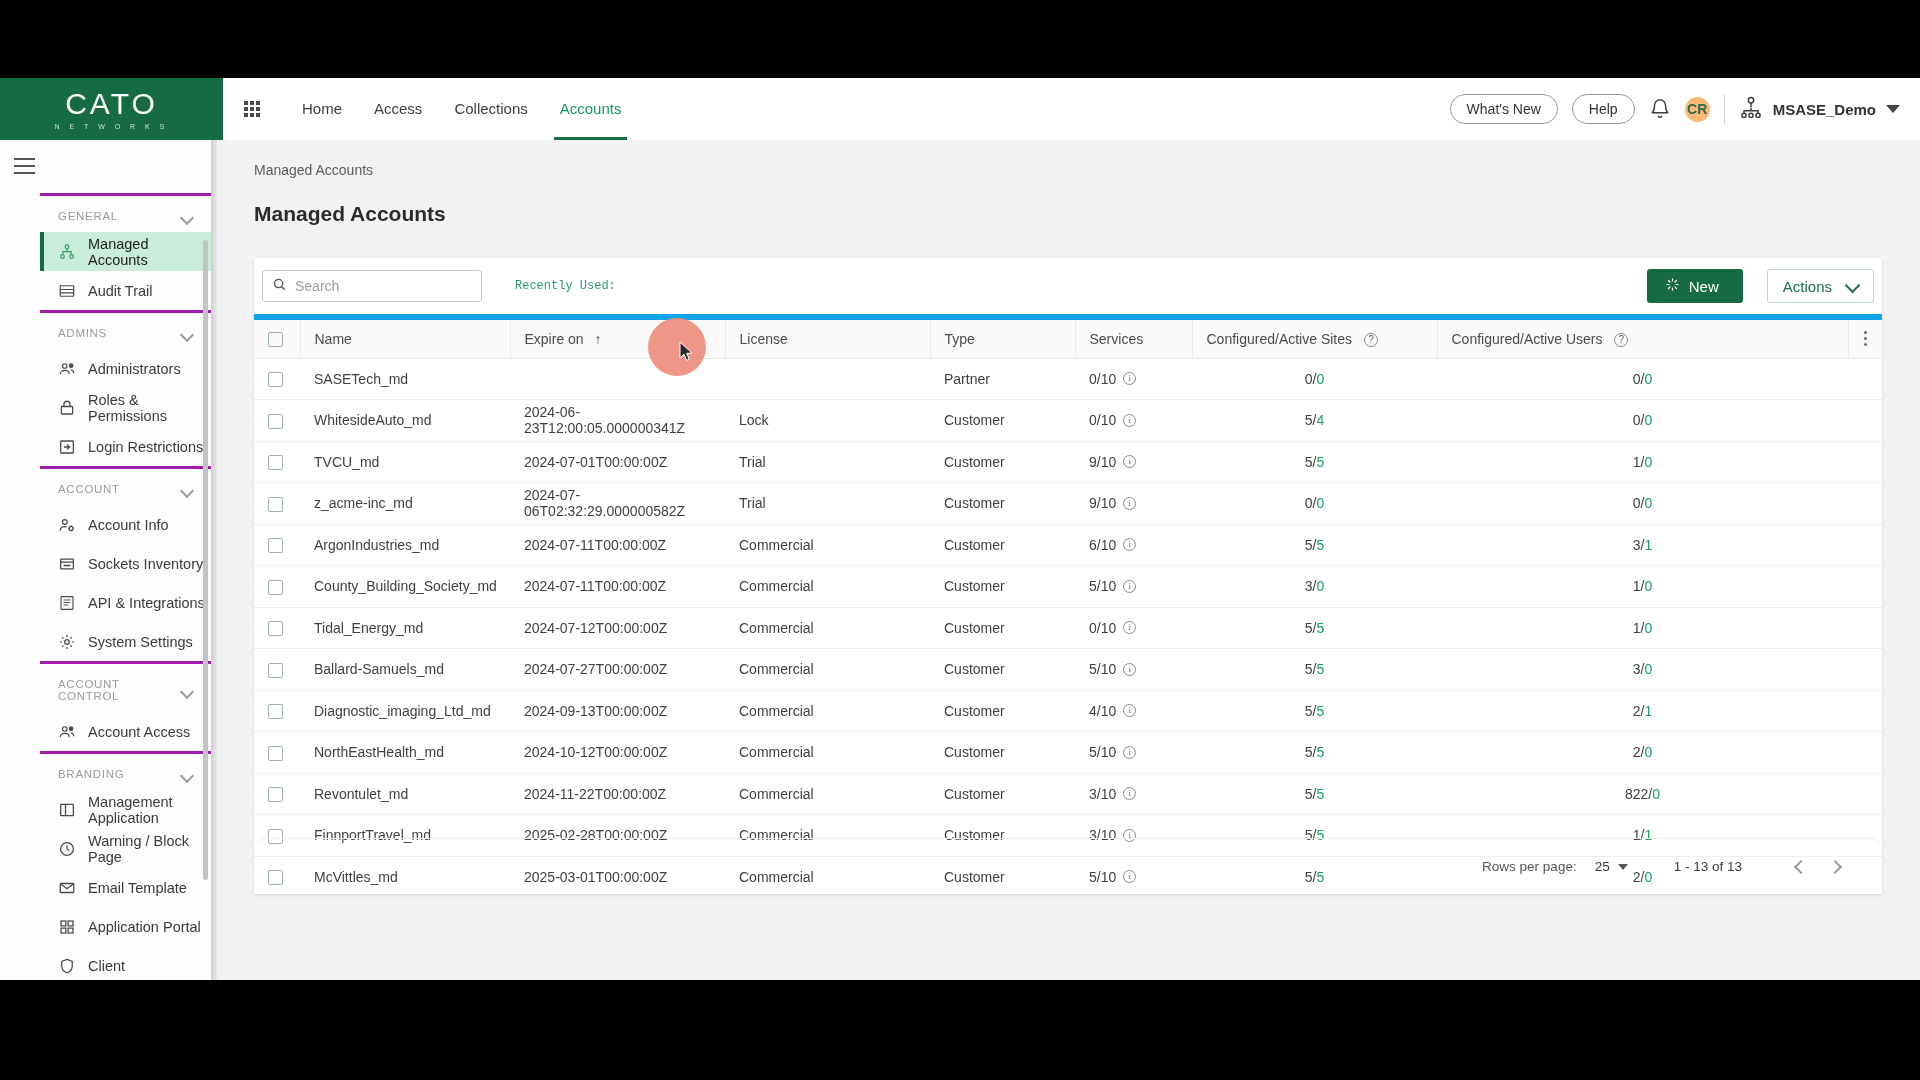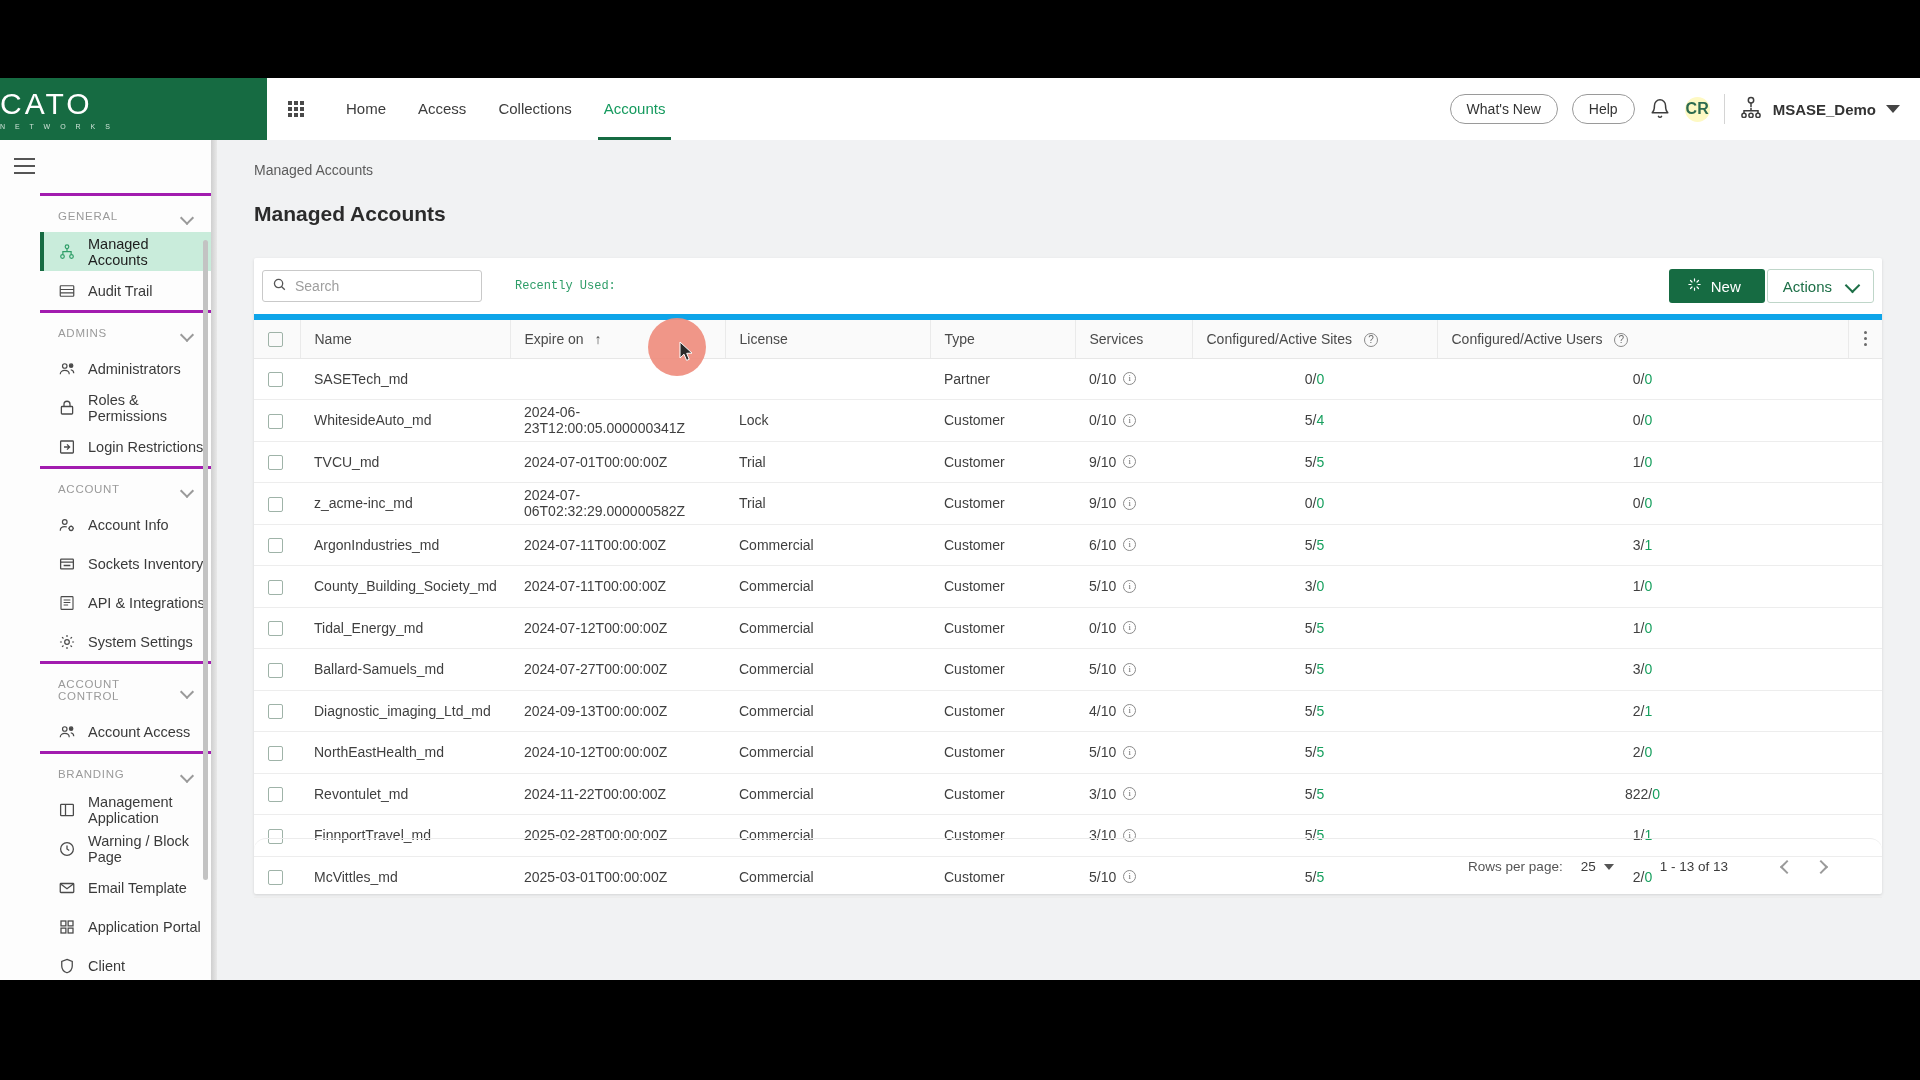--- a/index.html
+++ b/index.html
@@ -12,33 +12,33 @@
   #app {
     position: absolute;
     left: 0; top: 78px;
     width: 1920px; height: 902px;
     background: #f1f2f3;
     overflow: hidden;
   }
 
   
   .topbar { position: absolute; left:0; top:0; width:1920px; height:62px; background:#fff; display:flex; align-items:center; }
-  .logo-box { width:267px; height:62px; background:#166b42; display:flex; flex-direction:column; justify-content:center; }
+  .logo-box { width:223px; height:62px; background:#166b42; display:flex; flex-direction:column; align-items:center; justify-content:center; }
   .logo-word { color:#fff; font-size:30px; letter-spacing:3px; font-weight:400; line-height:1; }
   .logo-sub { color:#cfe3d8; font-size:7px; letter-spacing:4px; margin-top:4px; }
   .grid-icon { margin-left:21px; display:grid; grid-template-columns:repeat(3,4px); grid-template-rows:repeat(3,4px); gap:2px; cursor:pointer; }
   .grid-icon i { background:#4a4a4a; display:block; width:4px; height:4px; }
   .navtabs { display:flex; align-items:center; height:62px; margin-left:26px; }
   .navtab { font-size:15px; color:#3c3c3c; padding:0 16px; height:62px; line-height:62px; cursor:pointer; position:relative; white-space:nowrap; }
   .navtab.active { color:#159a5e; }
   .navtab.active::after { content:""; position:absolute; left:10px; right:10px; bottom:0; height:3px; background:#166b42; }
   .topright { margin-left:auto; display:flex; align-items:center; padding-right:20px; gap:14px; }
   .pill { border:1px solid #9a9a9a; border-radius:16px; font-size:14px; color:#333; padding:6px 16px; cursor:pointer; white-space:nowrap; }
   .bell { width:22px; height:22px; cursor:pointer; }
-  .avatar { width:25px; height:25px; border-radius:50%; background:#fef9c3; color:#2d6b4f; font-size:16px; display:flex; align-items:center; justify-content:center; font-weight:600; cursor:pointer; }
+  .avatar { width:25px; height:25px; border-radius:50%; background:#fdba74; color:#2d6b4f; font-size:14px; display:flex; align-items:center; justify-content:center; font-weight:600; cursor:pointer; }
   .vdiv { width:1px; height:30px; background:#d4d4d4; }
   .acct { display:flex; align-items:center; gap:10px; cursor:pointer; }
   .acct-name { font-size:15px; color:#333; font-weight:600; }
   .caret { width:0;height:0;border-left:7px solid transparent;border-right:7px solid transparent;border-top:8px solid #444; }
 
   
   .sidebar { position:absolute; left:0; top:62px; width:211px; height:840px; background:#fdfdfd; overflow:hidden; }
   .hamb { padding:18px 0 14px 14px; cursor:pointer; }
   .hamb i { display:block; width:21px; height:2px; background:#555; margin-bottom:5px; }
   .sb-group { border-top:3px solid #a21caf;margin-left:40px; }
@@ -61,41 +61,41 @@
   .breadcrumb { font-size:14px; color:#5c5c5c; padding:22px 0 0 37px; }
   .page-title { font-size:21px; color:#2b2b2b; font-weight:700; padding:24px 0 0 37px; }
 
   .card { position:absolute; left:37px; right:38px; top:118px; bottom:86px; background:#fff; border-radius:2px; box-shadow:0 1px 3px rgba(0,0,0,.13); }
   .toolbar { height:56px; display:flex; align-items:center; padding:0 8px; position:relative; }
   .search { width:220px; height:32px; border:1px solid #c9c9c9; border-radius:3px; display:flex; align-items:center; gap:8px; padding:0 9px; }
   .search svg { flex:0 0 15px; }
   .search input { border:none; outline:none; font-size:14px; color:#555; width:100%; font-family:"Liberation Sans", sans-serif; background:transparent; }
   .search input::placeholder { color:#9e9e9e; }
   .recent { margin-left:33px; font-size:12px; color:#2e9d68; cursor:pointer;font-family:Liberation Mono, monospace; }
-  .tb-right { margin-left:auto; display:flex; align-items:center; gap:2px; }
+  .tb-right { margin-left:auto; display:flex; align-items:center; gap:24px; }
   .btn-new { background:#166b42; color:#fff; font-size:15px; height:34px; border-radius:3px; display:flex; align-items:center; gap:9px; padding:0 24px 0 18px; cursor:pointer; border:none; font-family:"Liberation Sans", sans-serif; }
   .btn-actions { background:#fff; border:1px solid #bfd6c9; color:#1d6f47; font-size:15px; height:34px; border-radius:3px; display:flex; align-items:center; gap:14px; padding:0 15px; cursor:pointer; font-family:"Liberation Sans", sans-serif; }
   .chevd { width:12px;height:12px;position:relative; }
   .chevd::before { content:""; position:absolute; left:1px; top:0; width:9px; height:9px; border-right:2px solid #1d6f47; border-bottom:2px solid #1d6f47; transform:rotate(45deg); }
 
   table { width:100%; border-collapse:collapse; table-layout:fixed; }
   thead th { background:#fafafa; height:41px; font-size:14px; color:#4a4a4a; font-weight:400; text-align:left; border-top:6px solid #0ea5e9; border-bottom:1px solid #e7e7e7; border-right:1px solid #eaeaea; padding:0 14px; }
   tbody td { height:41.5px; font-size:14px; color:#3f3f3f; border-bottom:1px solid #ededed; padding:0 14px; }
   tbody td.num { text-align:center; }
   .cb { width:15px;height:15px;border:1.5px solid #9fb3a8;border-radius:2px;display:inline-block;cursor:pointer;vertical-align:middle; }
   .colsel { width:46px; }
   .icircle { display:inline-flex; align-items:center; justify-content:center; width:13px; height:13px; border:1px solid #8a8a8a; border-radius:50%; font-size:9px; color:#6a6a6a; margin-left:7px; vertical-align:middle; line-height:1; font-family:"Liberation Serif", serif; }
   .qcircle { display:inline-flex; align-items:center; justify-content:center; width:14px; height:14px; border:1px solid #8a8a8a; border-radius:50%; font-size:10px; color:#6a6a6a; margin-left:8px; vertical-align:middle; cursor:pointer; }
   .svc { display:inline-flex; align-items:center; }
   .g { color:#18a05f; }
   .kebab { display:flex; flex-direction:column; gap:3px; align-items:center; cursor:pointer; }
   .kebab i { width:3px;height:3px;border-radius:50%;background:#6a6a6a;display:block; }
   th.kebabcol { border-right:none; width:34px; padding:0; text-align:center; }
 
-  .tfoot { position:absolute; left:0; right:0; bottom:0; height:56px; display:flex; align-items:center; justify-content:flex-end; padding-right:44px; gap:0; border-top:1px solid #ececec;border-radius:12px;}
+  .tfoot { position:absolute; left:0; right:0; bottom:0; height:56px; display:flex; align-items:center; justify-content:flex-end; padding-right:30px; gap:0; border-top:1px solid #ececec;border-radius:12px;}
   .rpp { font-size:13.5px; color:#545454; }
   .rppval { font-size:13.5px; color:#3c3c3c; margin-left:18px; cursor:pointer; }
   .trid { width:0;height:0;border-left:5px solid transparent;border-right:5px solid transparent;border-top:6px solid #555; display:inline-block; margin-left:8px; vertical-align:middle;}
   .range { font-size:13.5px; color:#3c3c3c; margin-left:46px; }
   .pgbtn { width:34px;height:34px;display:flex;align-items:center;justify-content:center;cursor:pointer; }
   .arrL,.arrR { width:10px;height:10px;border-right:2px solid #9a9a9a;border-bottom:2px solid #9a9a9a; }
   .arrL { transform:rotate(135deg); }
   .arrR { transform:rotate(-45deg); }
   #pg1 { margin-left:42px; }
 

